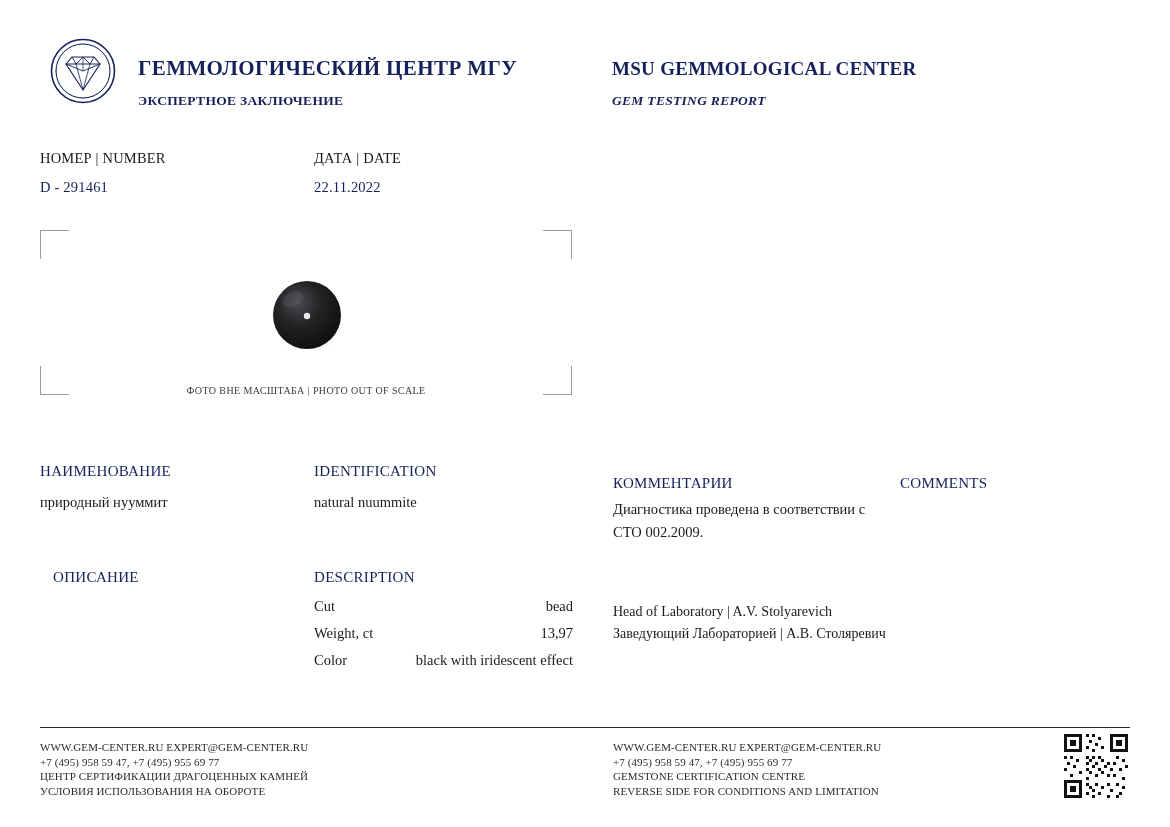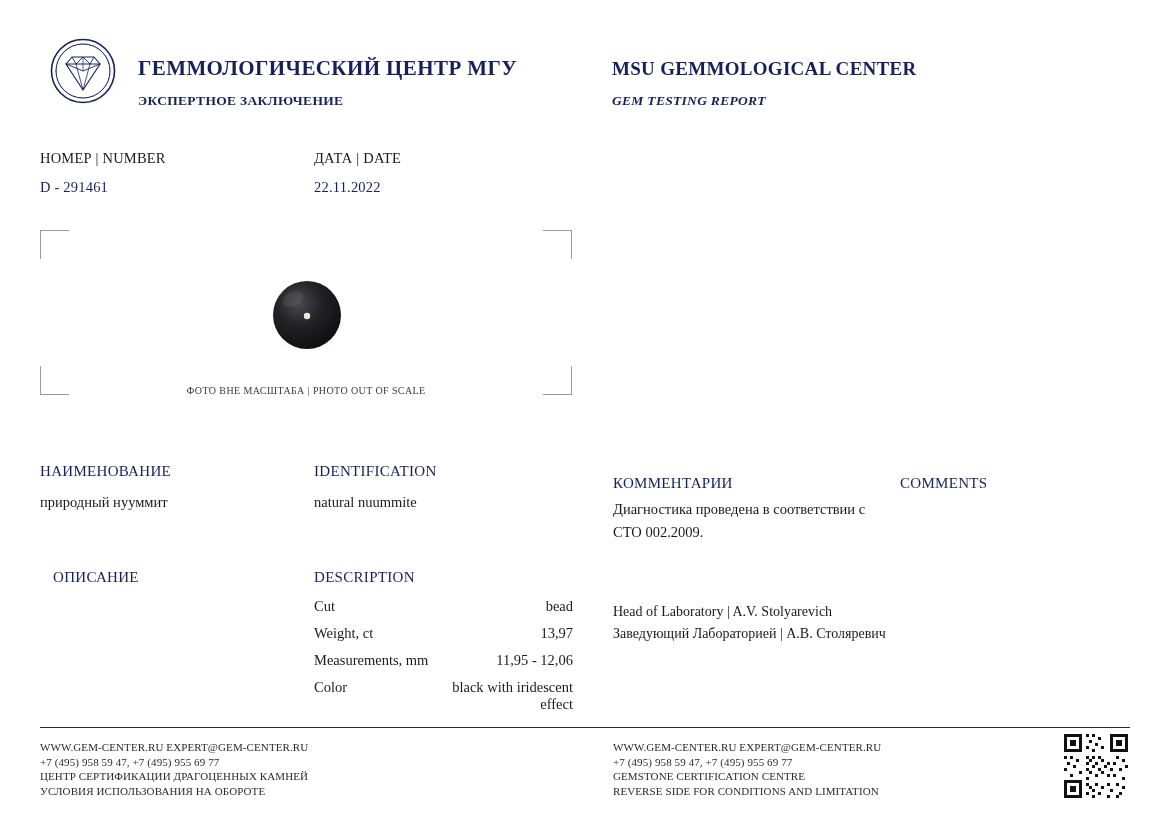--- a/index.html
+++ b/index.html
@@ -313,24 +313,20 @@
 
   <table class="desc-table tbl-en">
     <tbody>
       <tr>
         <td class="k">Cut</td>
         <td class="v">bead</td>
       </tr>
       <tr>
         <td class="k">Weight, ct</td>
         <td class="v">13,97</td>
-      </tr>
-      <tr>
-        <td class="k">Measurements, mm</td>
-        <td class="v">11,95 - 12,06</td>
       </tr>
       <tr>
         <td class="k">Color</td>
         <td class="v">black with iridescent effect</td>
       </tr>
     </tbody>
   </table>
 
   <div class="sign">
     <div>Head of Laboratory  |  A.V. Stolyarevich</div>

